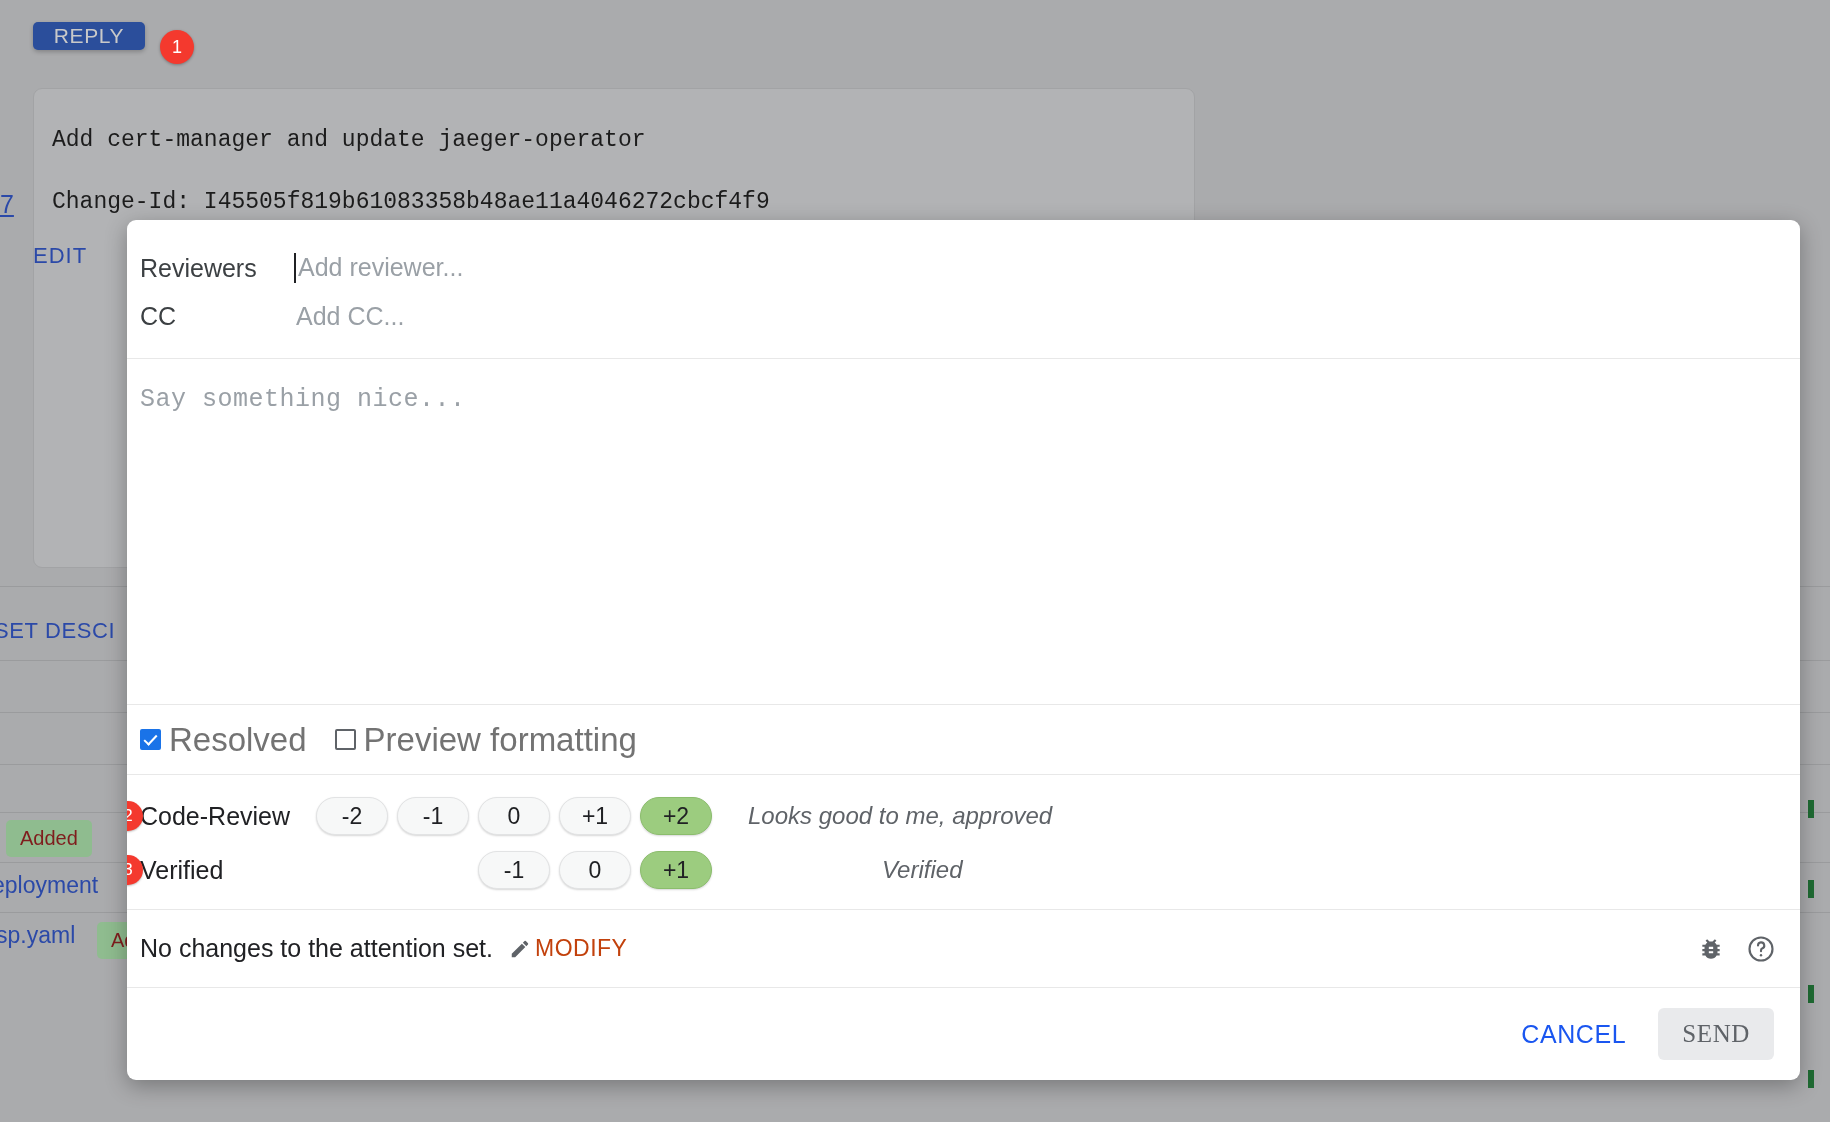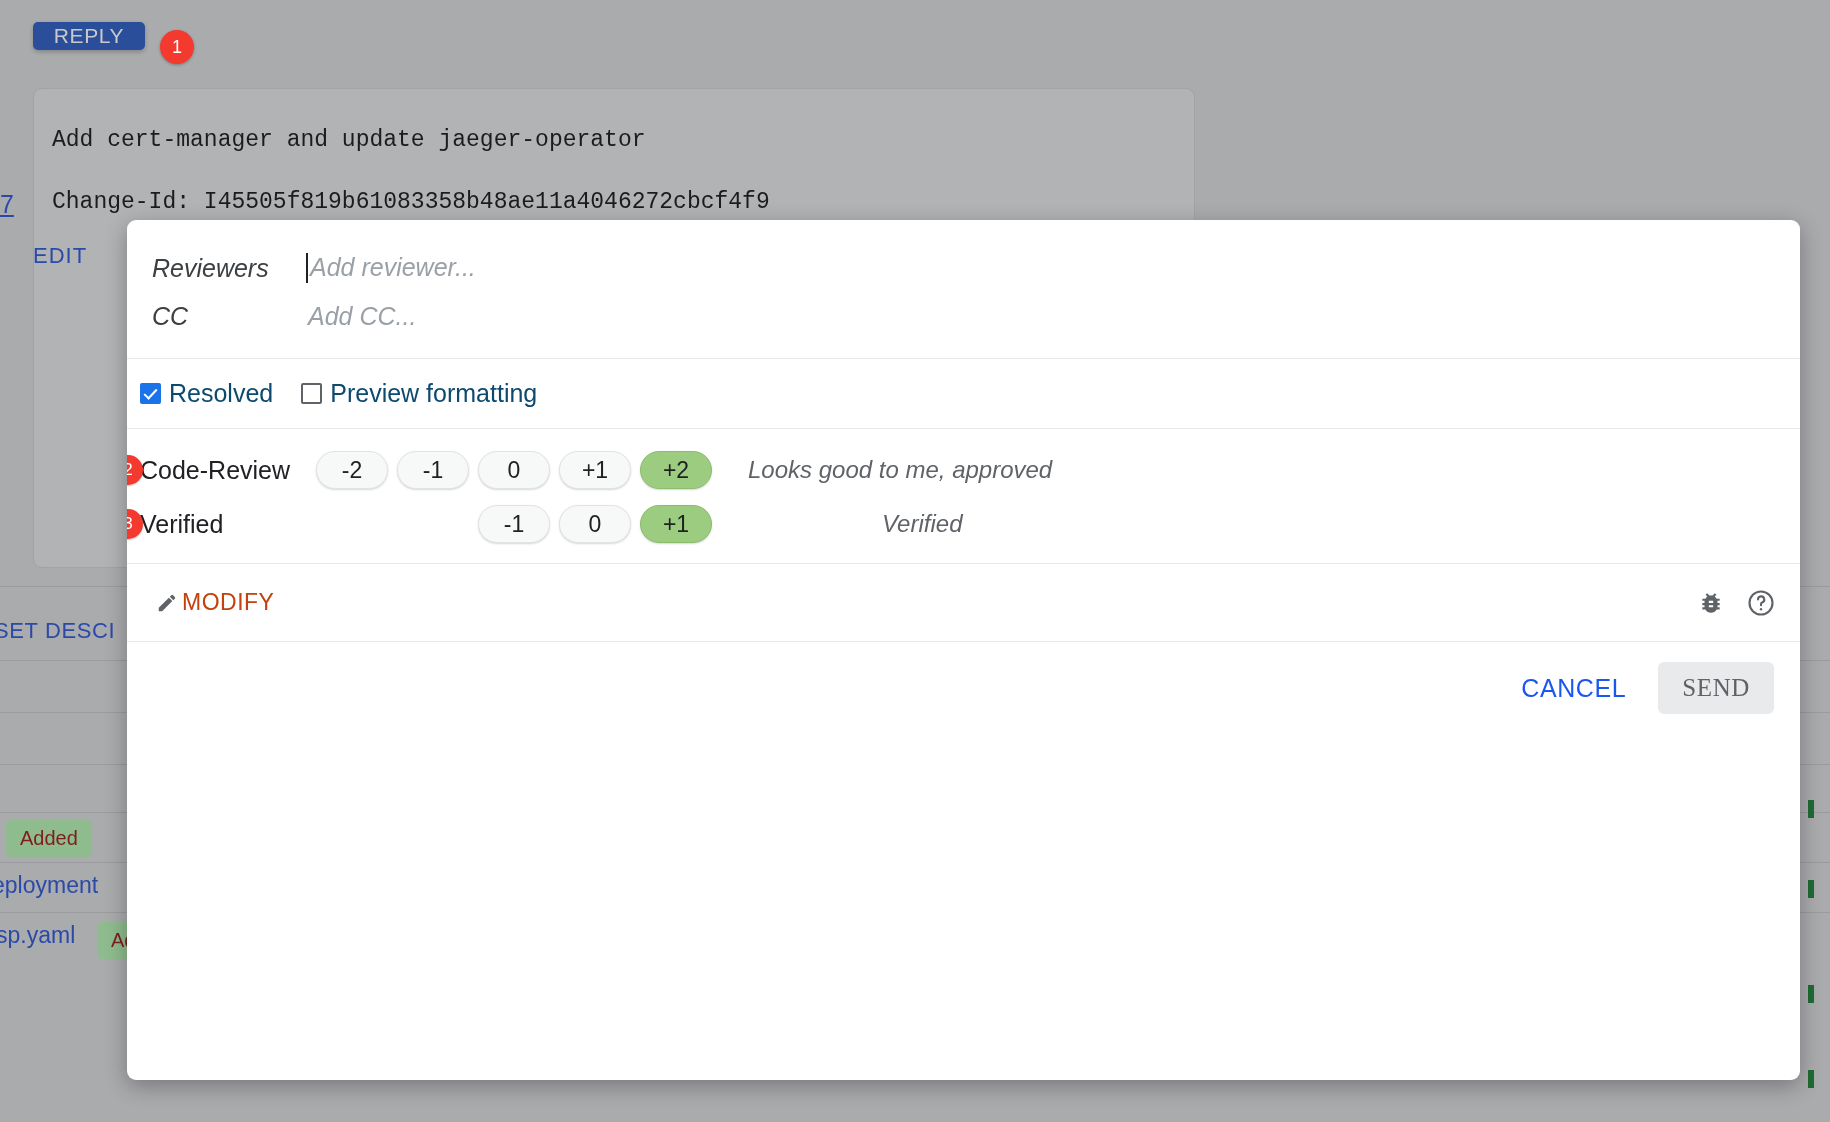--- a/index.html
+++ b/index.html
@@ -146,23 +146,22 @@
     flex-direction: column;
     overflow: hidden;
   }
 
   .dlg-section {
     box-sizing: border-box;
   }
 
   
   .people-section {
-    padding: 24px 0 18px 12px;
+    padding: 24px 0 18px 0;
     border-bottom: 1px solid #e8e8e8;
-    font-style: italic;
   }
   .people-row {
     display: flex;
     align-items: center;
     height: 48px;
   }
   .people-label {
     width: 150px;
     padding-left: 13px;
     font-size: 25px;
@@ -230,22 +229,22 @@
     position: absolute;
     left: 5px;
     top: 1px;
     width: 5px;
     height: 11px;
     border: solid #fff;
     border-width: 0 2.5px 2.5px 0;
     transform: rotate(43deg);
   }
   .cb-label {
-    font-size: 25px;
-    color: #0c4a6e;
+    font-size: 33px;
+    color: #737373;
   }
 
   
   .labels-section {
     padding: 14px 0 12px 0;
     border-bottom: 1px solid #e8e8e8;
   }
   .label-row {
     display: flex;
     align-items: center;
@@ -419,20 +418,23 @@
       </div>
     </div>
     <div class="people-row">
       <div class="people-label">CC</div>
       <div class="people-entry" style="padding-left:6px;">
         <span>Add CC...</span>
       </div>
     </div>
   </div>
 
+  <div class="dlg-section message-section">
+    <div class="message-placeholder">Say something nice...</div>
+  </div>
 
   <div class="dlg-section checkbox-section">
     <div class="cb-item">
       <span class="cb-box checked"></span>
       <span class="cb-label">Resolved</span>
     </div>
     <div class="cb-item">
       <span class="cb-box"></span>
       <span class="cb-label">Preview formatting</span>
     </div>
@@ -459,20 +461,21 @@
       <div class="vote-chips">
         <div class="vote-chip">-1</div>
         <div class="vote-chip">0</div>
         <div class="vote-chip selected">+1</div>
       </div>
       <div class="label-hint" style="margin-left:170px;">Verified</div>
     </div>
   </div>
 
   <div class="dlg-section attention-section">
+    <span class="attention-text">No changes to the attention set.</span>
     <span class="modify-link">
       <span class="pencil-icon">
         <svg width="22" height="22" viewBox="0 0 24 24" fill="#5f6368">
           <path d="M3 17.25V21h3.75L17.81 9.94l-3.75-3.75L3 17.25zM20.71 7.04c.39-.39.39-1.02 0-1.41l-2.34-2.34a.9959.9959 0 0 0-1.41 0l-1.83 1.83 3.75 3.75 1.83-1.83z"></path>
         </svg>
       </span>
       <span>MODIFY</span>
     </span>
     <span class="attention-spacer"></span>
     <span class="icon-btn">

